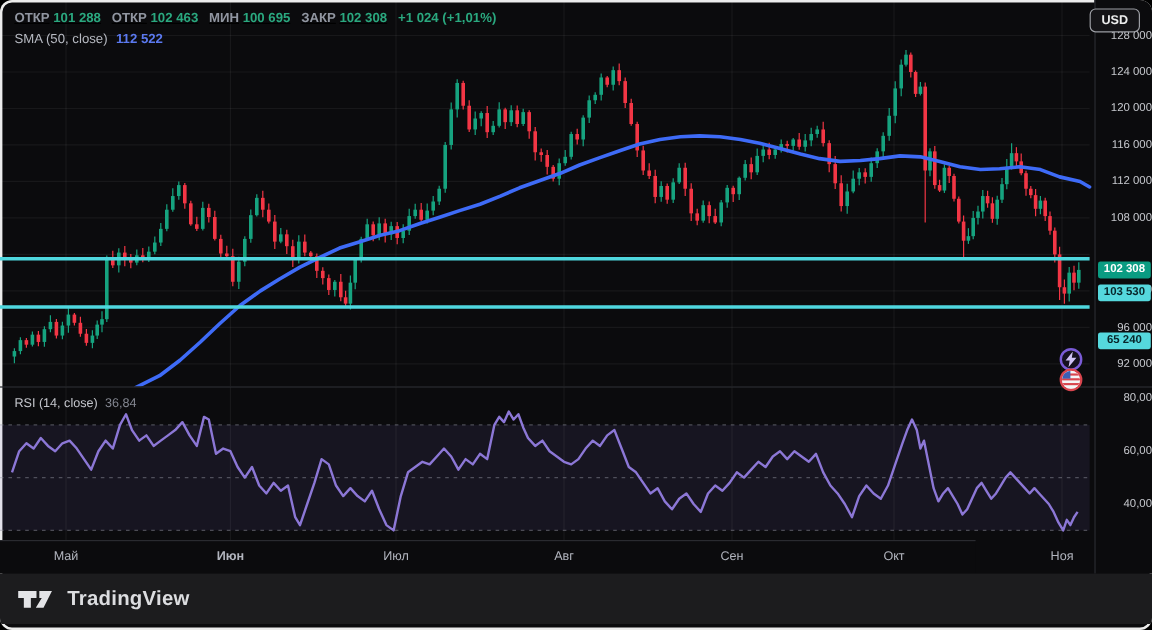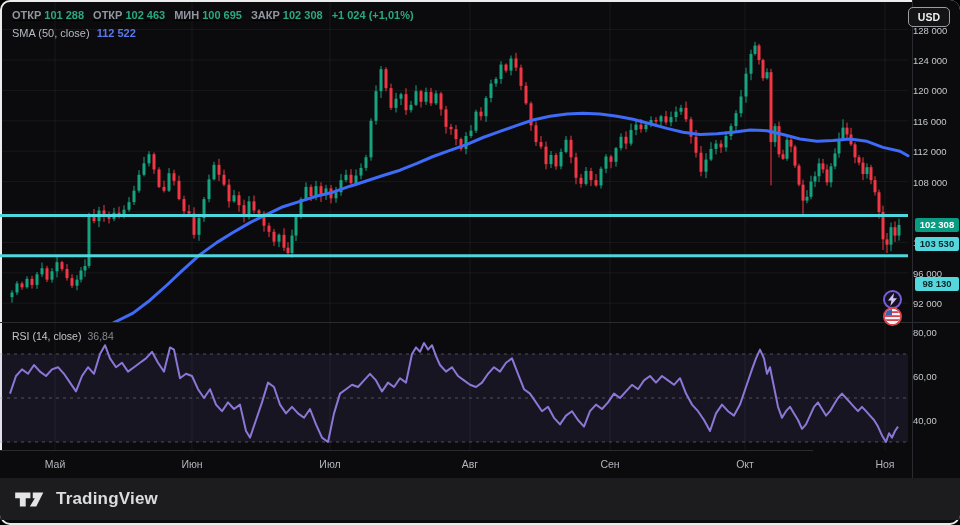--- a/index.html
+++ b/index.html
@@ -23,21 +23,21 @@
   .sma-v{color:#5b79ef;font-weight:700;}
   
   .usd-btn{
     position:absolute;right:10px;top:7px;z-index:40;
     border:1.5px solid #9b9da3;border-radius:5px;background:#141417;
     color:#eceded;font-size:10.5px;font-weight:700;padding:3px 9px;cursor:pointer;
   }
   
   .plot{position:absolute;left:0;top:0;}
   .axis-col{position:absolute;left:912px;top:0;width:48px;height:478px;border-left:1px solid #2a2b30;background:#0b0b0d;z-index:20;}
-  .axis-label{position:absolute;left:0;width:100%;text-align:left;font-size:9.5px;color:#c5c7cc;transform:translateY(-50%);}
+  .axis-label{position:absolute;left:0;width:100%;text-align:right;font-size:9.5px;color:#c5c7cc;transform:translateY(-50%);}
   .axis-badge{position:absolute;left:2px;width:44px;text-align:center;font-size:9.5px;font-weight:700;border-radius:2px;padding:1.5px 0;transform:translateY(-50%);z-index:25;}
   .badge-cyan{background:#55d8dd;color:#08262a;margin-top:28px;}
   .badge-green{background:#0a9c82;color:#fff;}
   .pane-divider{position:absolute;left:0;width:960px;height:1px;background:#2a2b30;z-index:22;}
   
   .rsi-legend{position:absolute;left:12px;top:330px;z-index:30;font-size:10.5px;display:flex;gap:6px;}
   .rsi-k{color:#c3c5cb;}
   .rsi-v{color:#858892;}
   
   .time-axis{position:absolute;left:0;top:450px;width:813px;height:28px;border-top:1px solid #2a2b30;z-index:21;background:#0b0b0d;}
@@ -523,29 +523,29 @@
       <div class="axis-label" style="top: 60px;">124 000</div>
       <div class="axis-label" style="top: 90.4px;">120 000</div>
       <div class="axis-label" style="top: 120.8px;">116 000</div>
       <div class="axis-label" style="top: 151.2px;">112 000</div>
       <div class="axis-label" style="top: 181.6px;">108 000</div>
       <div class="axis-label" style="top: 242.4px;">100 000</div>
       <div class="axis-label" style="top: 272.8px;">96 000</div>
       <div class="axis-label" style="top: 303.2px;">92 000</div>
       <div class="axis-badge badge-cyan" style="top: 215.572px;">103 530</div>
       <div class="axis-badge badge-green" style="top: 224.859px;">102 308</div>
-      <div class="axis-badge badge-cyan" style="top: 255.776px;">98 130</div>
+      <div class="axis-badge badge-cyan" style="top: 255.776px;">65 240</div>
       <div class="axis-label" style="top: 332px;">80,00</div>
       <div class="axis-label" style="top: 376px;">60,00</div>
       <div class="axis-label" style="top: 420px;">40,00</div>
     </div>
 
   <div class="time-axis" id="time-axis">
       <div class="month" style="left: 55px;">Май</div>
-      <div class="month" style="left: 192px;">Июн</div>
+      <div class="month" style="left: 192px; font-weight: bold;">Июн</div>
       <div class="month" style="left: 330px;">Июл</div>
       <div class="month" style="left: 470px;">Авг</div>
       <div class="month" style="left: 610px;">Сен</div>
       <div class="month" style="left: 745px;">Окт</div>
       <div class="month" style="left: 885px;">Ноя</div>
     </div>
 
   <div class="footer">
     <div class="brand">
       <svg width="34" height="21" viewBox="0 0 58 30">

